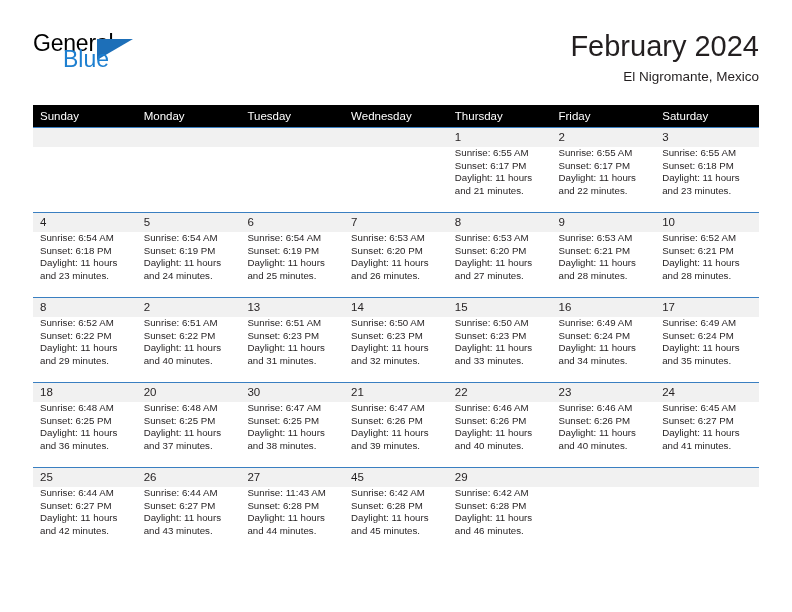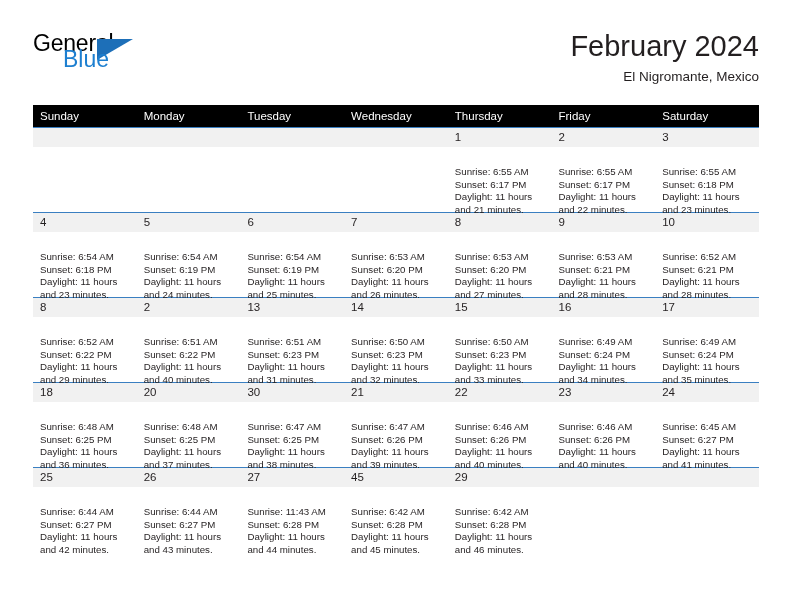--- a/index.html
+++ b/index.html
@@ -128,21 +128,21 @@
     color: #231f20;
     padding: 3px 0 3px 7px;
     height: 13px;
     line-height: 13px;
   }
   .cell.empty .daynum {
     background: #f1f1f1;
     color: transparent;
   }
   .info {
-    padding: 19px 6px 0 7px;
+    padding: 0 6px 0 7px;
     font-size: 9.7px;
     line-height: 12.6px;
     color: #231f20;
   }
   .info div { white-space: nowrap; }
 </style>
 </head>
 <body>
 
 <div class="page">

